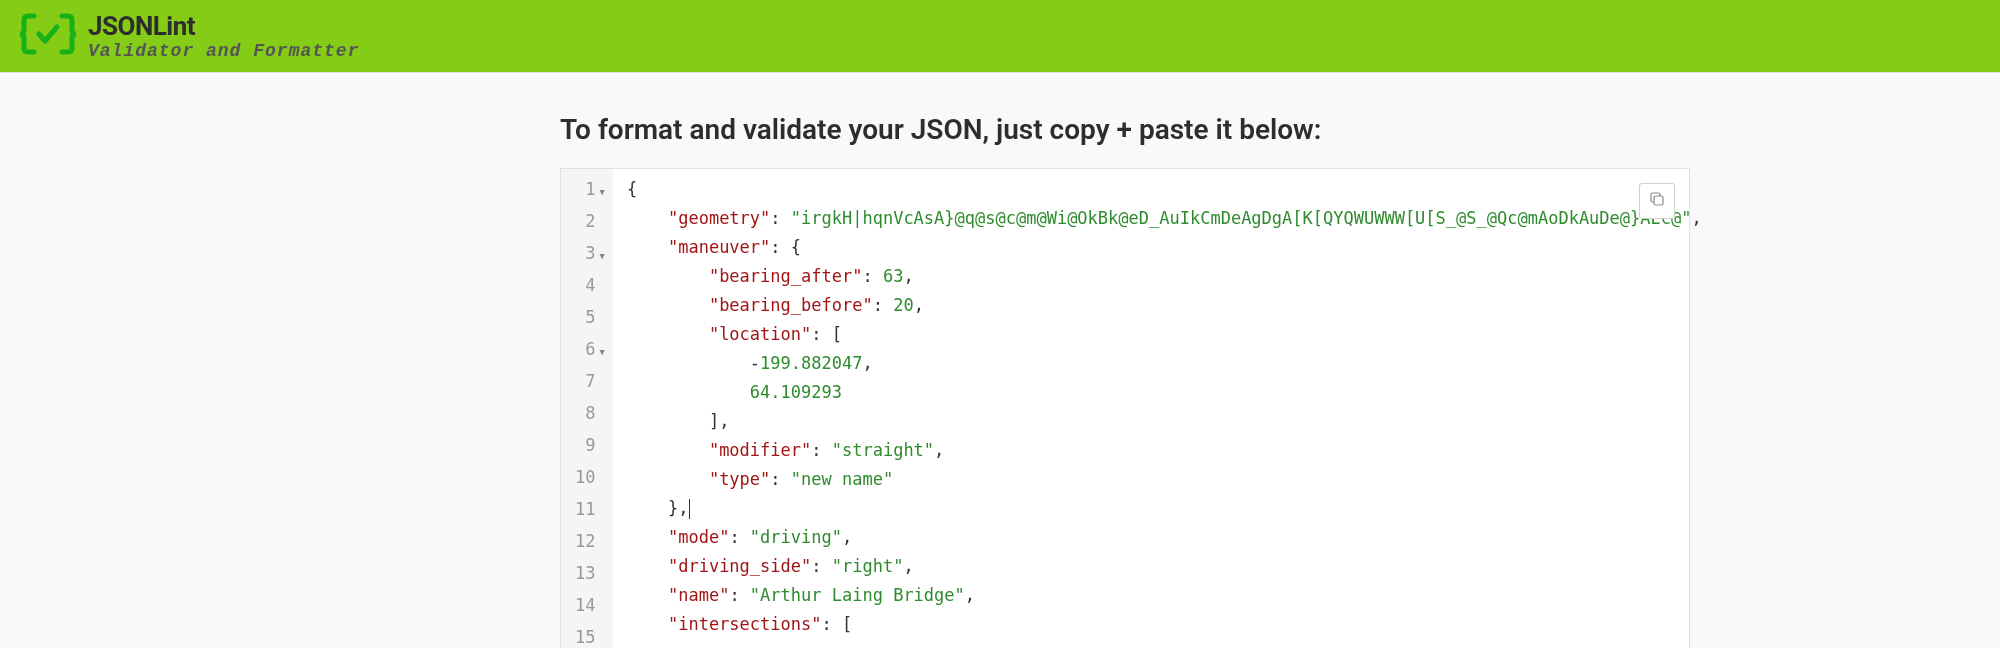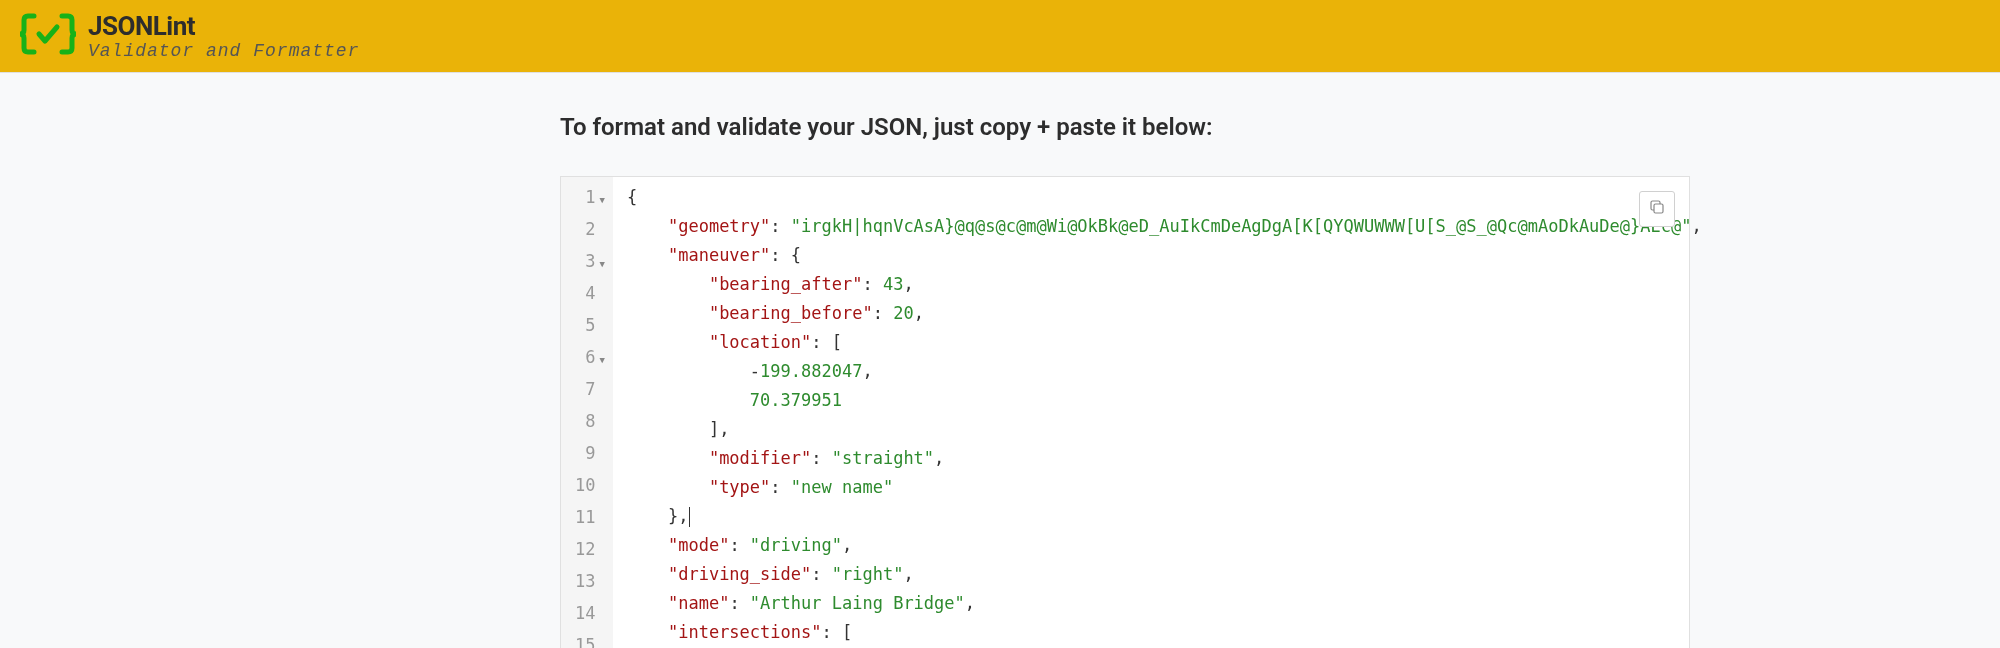--- a/index.html
+++ b/index.html
@@ -9,49 +9,50 @@
     }
     body {
       font-family: -apple-system, BlinkMacSystemFont, "Segoe UI", Roboto, sans-serif;
       background: #f8f9fa;
       color: #333;
     }
     .header {
       display: flex;
       align-items: center;
       padding: 10px 20px;
-      background: #eab308;
+      background: #84cc16;
       border-bottom: 1px solid #e0e0e0;
     }
     .logo-icon {
       margin-right: 12px;
     }
     .brand-title {
       font-size: 26px;
       font-weight: 700;
       color: #2d2d2d;
       letter-spacing: -0.5px;
     }
     .brand-subtitle {
       font-family: "Courier New", monospace;
       font-style: italic;
       font-size: 18px;
       color: #555;
       letter-spacing: 1px;
+      font-weight: bold;
     }
     .container {
       max-width: 1500px;
       margin: 0 auto;
       padding: 40px 60px 0 310px;
     }
     .instruction {
-      font-size: 24px;
+      font-size: 28px;
       font-weight: 600;
       color: #2d2d2d;
-      margin-bottom: 35px;
+      margin-bottom: 22px;
     }
     .editor-wrapper {
       position: relative;
       background: #fff;
       border: 1px solid #e0e0e0;
     }
     .editor {
       display: flex;
       font-family: "Menlo", "Monaco", "Consolas", monospace;
       font-size: 17px;
@@ -150,25 +151,25 @@
           <div class="gutter-line">11<span class="fold-marker" style="visibility: hidden;">▼</span></div>
           <div class="gutter-line">12<span class="fold-marker" style="visibility: hidden;">▼</span></div>
           <div class="gutter-line">13<span class="fold-marker" style="visibility: hidden;">▼</span></div>
           <div class="gutter-line">14<span class="fold-marker" style="visibility: hidden;">▼</span></div>
           <div class="gutter-line">15<span class="fold-marker" style="visibility: hidden;">▼</span></div>
         </div>
       <div class="code">
           <div class="code-line"><span class="tok-punct">{</span></div>
           <div class="code-line"><span class="tok-punct" style="color: inherit;">    </span><span class="tok-key">"geometry"</span><span class="tok-punct">: </span><span class="tok-string">"irgkH|hqnVcAsA}@q@s@c@m@Wi@OkBk@eD_AuIkCmDeAgDgA[K[QYQWUWWW[U[S_@S_@Qc@mAoDkAuDe@}AEc@"</span><span class="tok-punct">,</span></div>
           <div class="code-line"><span class="tok-punct" style="color: inherit;">    </span><span class="tok-key">"maneuver"</span><span class="tok-punct">: {</span></div>
-          <div class="code-line"><span class="tok-punct" style="color: inherit;">        </span><span class="tok-key">"bearing_after"</span><span class="tok-punct">: </span><span class="tok-number">43</span><span class="tok-punct">,</span></div>
+          <div class="code-line"><span class="tok-punct" style="color: inherit;">        </span><span class="tok-key">"bearing_after"</span><span class="tok-punct">: </span><span class="tok-number">63</span><span class="tok-punct">,</span></div>
           <div class="code-line"><span class="tok-punct" style="color: inherit;">        </span><span class="tok-key">"bearing_before"</span><span class="tok-punct">: </span><span class="tok-number">20</span><span class="tok-punct">,</span></div>
           <div class="code-line"><span class="tok-punct" style="color: inherit;">        </span><span class="tok-key">"location"</span><span class="tok-punct">: [</span></div>
           <div class="code-line"><span class="tok-punct" style="color: inherit;">            </span><span class="tok-punct">-</span><span class="tok-number">199.882047</span><span class="tok-punct">,</span></div>
-          <div class="code-line"><span class="tok-punct" style="color: inherit;">            </span><span class="tok-number">70.379951</span></div>
+          <div class="code-line"><span class="tok-punct" style="color: inherit;">            </span><span class="tok-number">64.109293</span></div>
           <div class="code-line"><span class="tok-punct" style="color: inherit;">        </span><span class="tok-punct">],</span></div>
           <div class="code-line"><span class="tok-punct" style="color: inherit;">        </span><span class="tok-key">"modifier"</span><span class="tok-punct">: </span><span class="tok-string">"straight"</span><span class="tok-punct">,</span></div>
           <div class="code-line"><span class="tok-punct" style="color: inherit;">        </span><span class="tok-key">"type"</span><span class="tok-punct">: </span><span class="tok-string">"new name"</span></div>
           <div class="code-line"><span class="tok-punct" style="color: inherit;">    </span><span class="tok-punct">},</span><span class="cursor"></span></div>
           <div class="code-line"><span class="tok-punct" style="color: inherit;">    </span><span class="tok-key">"mode"</span><span class="tok-punct">: </span><span class="tok-string">"driving"</span><span class="tok-punct">,</span></div>
           <div class="code-line"><span class="tok-punct" style="color: inherit;">    </span><span class="tok-key">"driving_side"</span><span class="tok-punct">: </span><span class="tok-string">"right"</span><span class="tok-punct">,</span></div>
           <div class="code-line"><span class="tok-punct" style="color: inherit;">    </span><span class="tok-key">"name"</span><span class="tok-punct">: </span><span class="tok-string">"Arthur Laing Bridge"</span><span class="tok-punct">,</span></div>
           <div class="code-line"><span class="tok-punct" style="color: inherit;">    </span><span class="tok-key">"intersections"</span><span class="tok-punct">: [</span></div>
         </div>
     </div>

